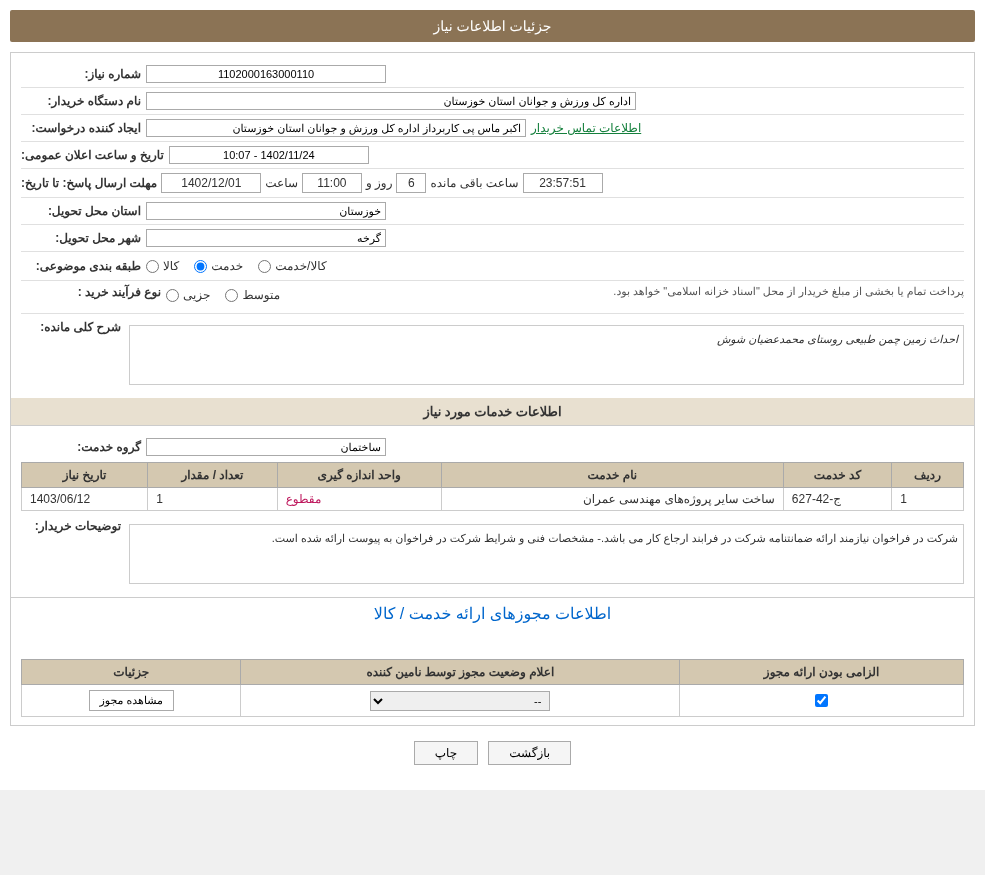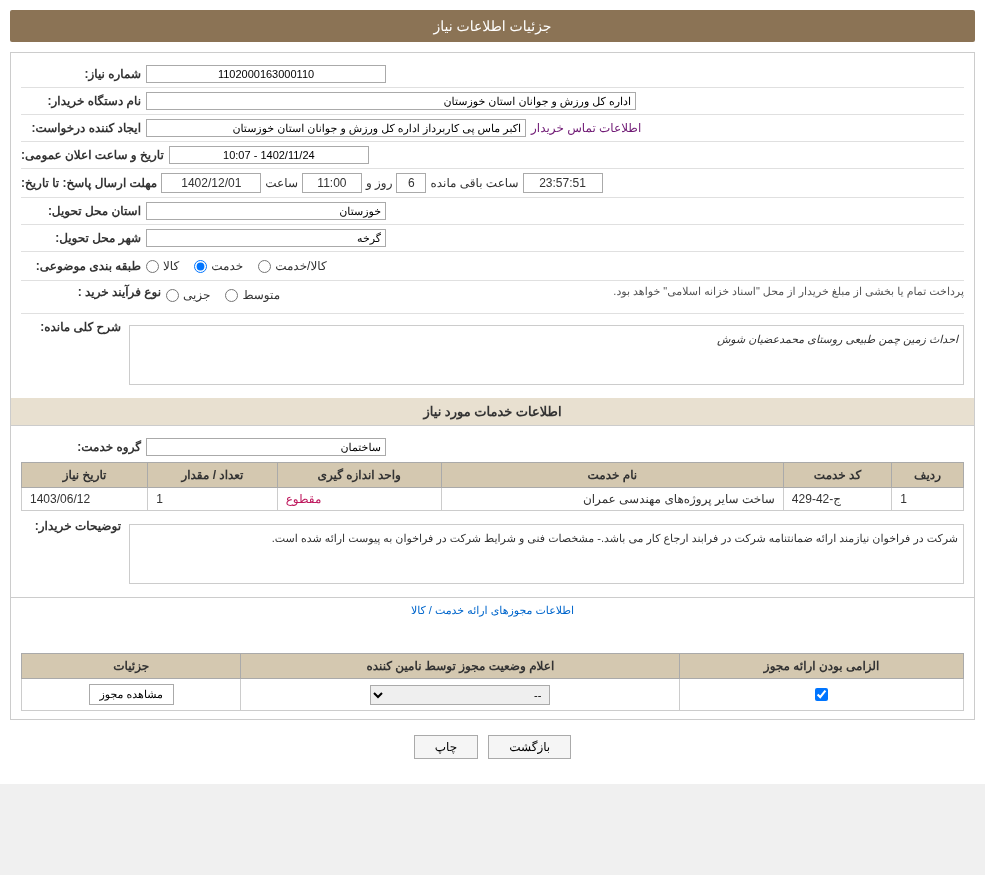--- a/index.html
+++ b/index.html
@@ -49,21 +49,22 @@
       align-items: center;
       justify-content: flex-end;
       padding: 3px 0;
     }
     .radio-item {
       display: flex;
       align-items: center;
       gap: 4px;
     }
     .blue-link {
-      color: #701a75;
+      color: #15803d;
+      text-decoration: underline;
       cursor: pointer;
     }
     .data-table {
       width: 100%;
       border-collapse: collapse;
       margin-top: 5px;
     }
     .data-table th {
       background: #d4c8b0;
       border: 1px solid #aaa;
@@ -107,21 +108,21 @@
     .small-input {
       border: 1px solid #aaa;
       padding: 2px 4px;
       font-size: 11px;
       font-family: Tahoma, Arial;
     }
     .medium-input { width: 180px; }
     .link-section {
       text-align: center;
       padding: 6px;
-      font-size: 11px;
+      font-size: 16px;
       color: #0066cc;
       border-top: 1px solid #ccc;
       cursor: pointer;
     }
     .permissions-table {
       width: 100%;
       border-collapse: collapse;
     }
     .permissions-table th {
       background: #d4c8b0;
@@ -289,21 +290,21 @@
             <th>کد خدمت</th>
             <th>نام خدمت</th>
             <th>واحد اندازه گیری</th>
             <th>تعداد / مقدار</th>
             <th>تاریخ نیاز</th>
           </tr>
         </thead>
         <tbody>
           <tr>
             <td>1</td>
-            <td>ج-42-429</td>
+            <td>ج-42-627</td>
             <td class="service-name-col">ساخت سایر پروژه‌های مهندسی عمران</td>
             <td style="color:#be185d;">مقطوع</td>
             <td>1</td>
             <td>1403/06/12</td>
           </tr>
         </tbody>
       </table>
 
       <div style="display:flex; align-items:flex-start; gap:8px; justify-content:flex-end; margin-top:8px;">
         <div style="flex:1;">

